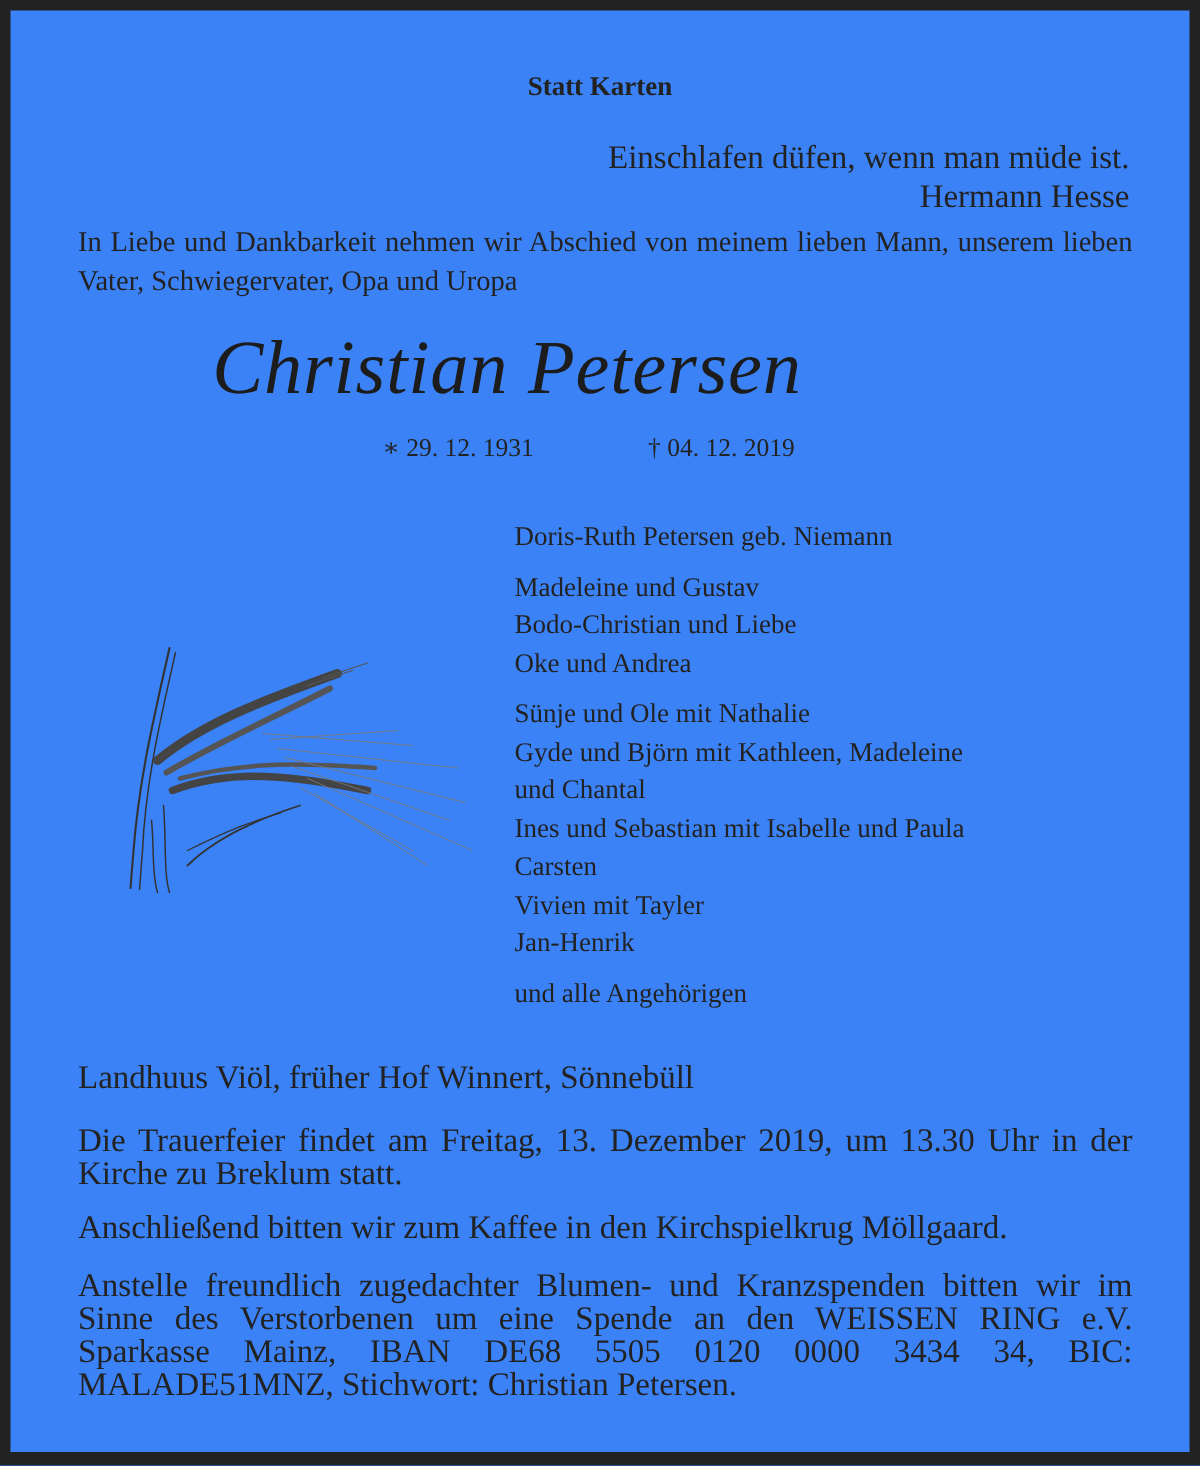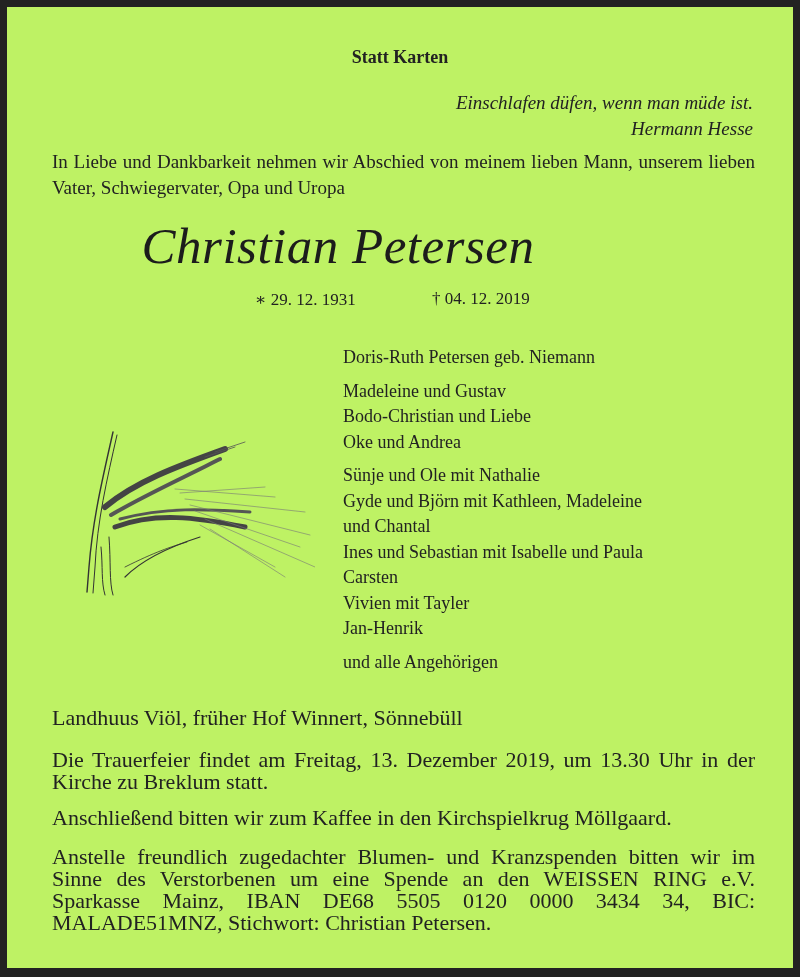--- a/index.html
+++ b/index.html
@@ -7,29 +7,29 @@
     width: 800px; height: 977px;
     background: #222;
     font-family: "Liberation Serif", "DejaVu Serif", serif;
     color: #222;
     overflow: hidden;
   }
   .card {
     position: absolute;
     left: 7px; top: 7px;
     width: 786px; height: 961px;
-    background: #bef264;
+    background: #3b82f6;
   }
   .abs { position: absolute; margin: 0; }
   .heading {
     left: 0; width: 786px; top: 40px;
     text-align: center; font-weight: bold; font-size: 18px;
   }
   .quote {
-    right: 40px; text-align: left; font-size: 19px; font-style: italic;
+    right: 40px; text-align: left; font-size: 22px;
   }
   .intro {
     left: 45px; width: 703px; top: 142px;
     font-size: 19px; line-height: 26px; text-align: justify;
     text-align-last: left;
   }
   .name {
     left: 0; width: 662px; top: 210px;
     text-align: center; font-style: italic; font-size: 51px;
     letter-spacing: 0.5px; color: #1c1c1c;

